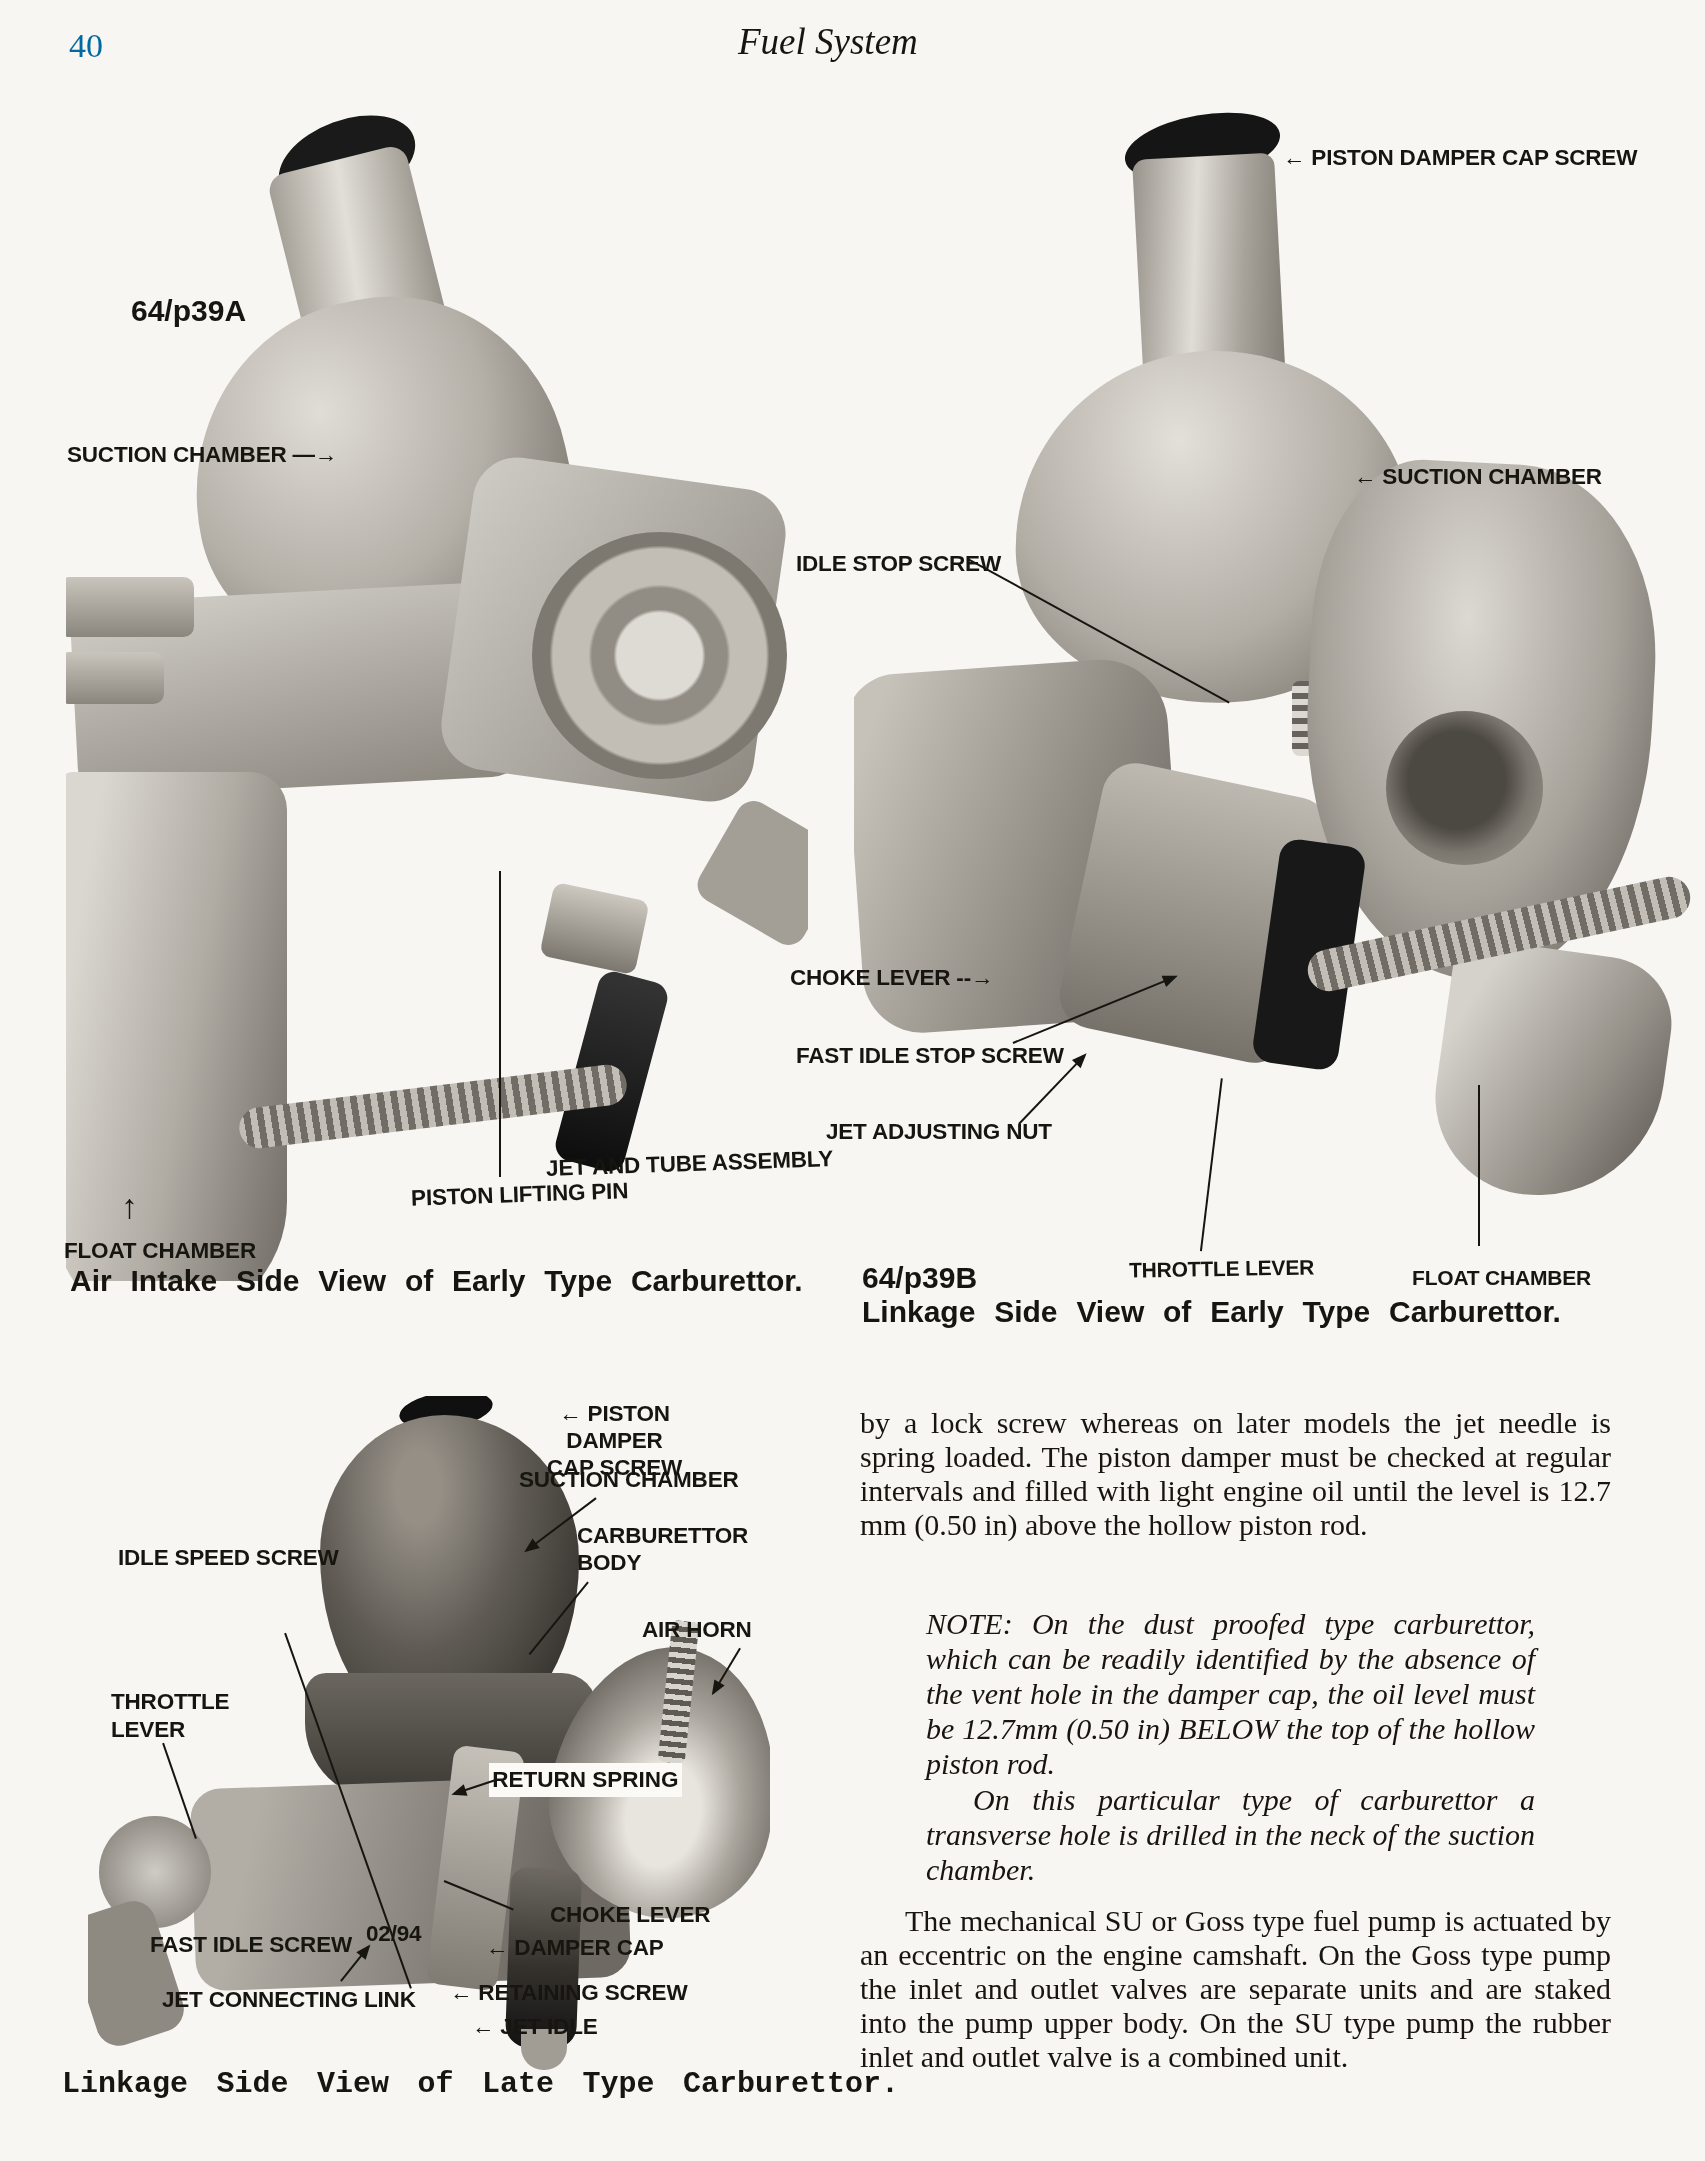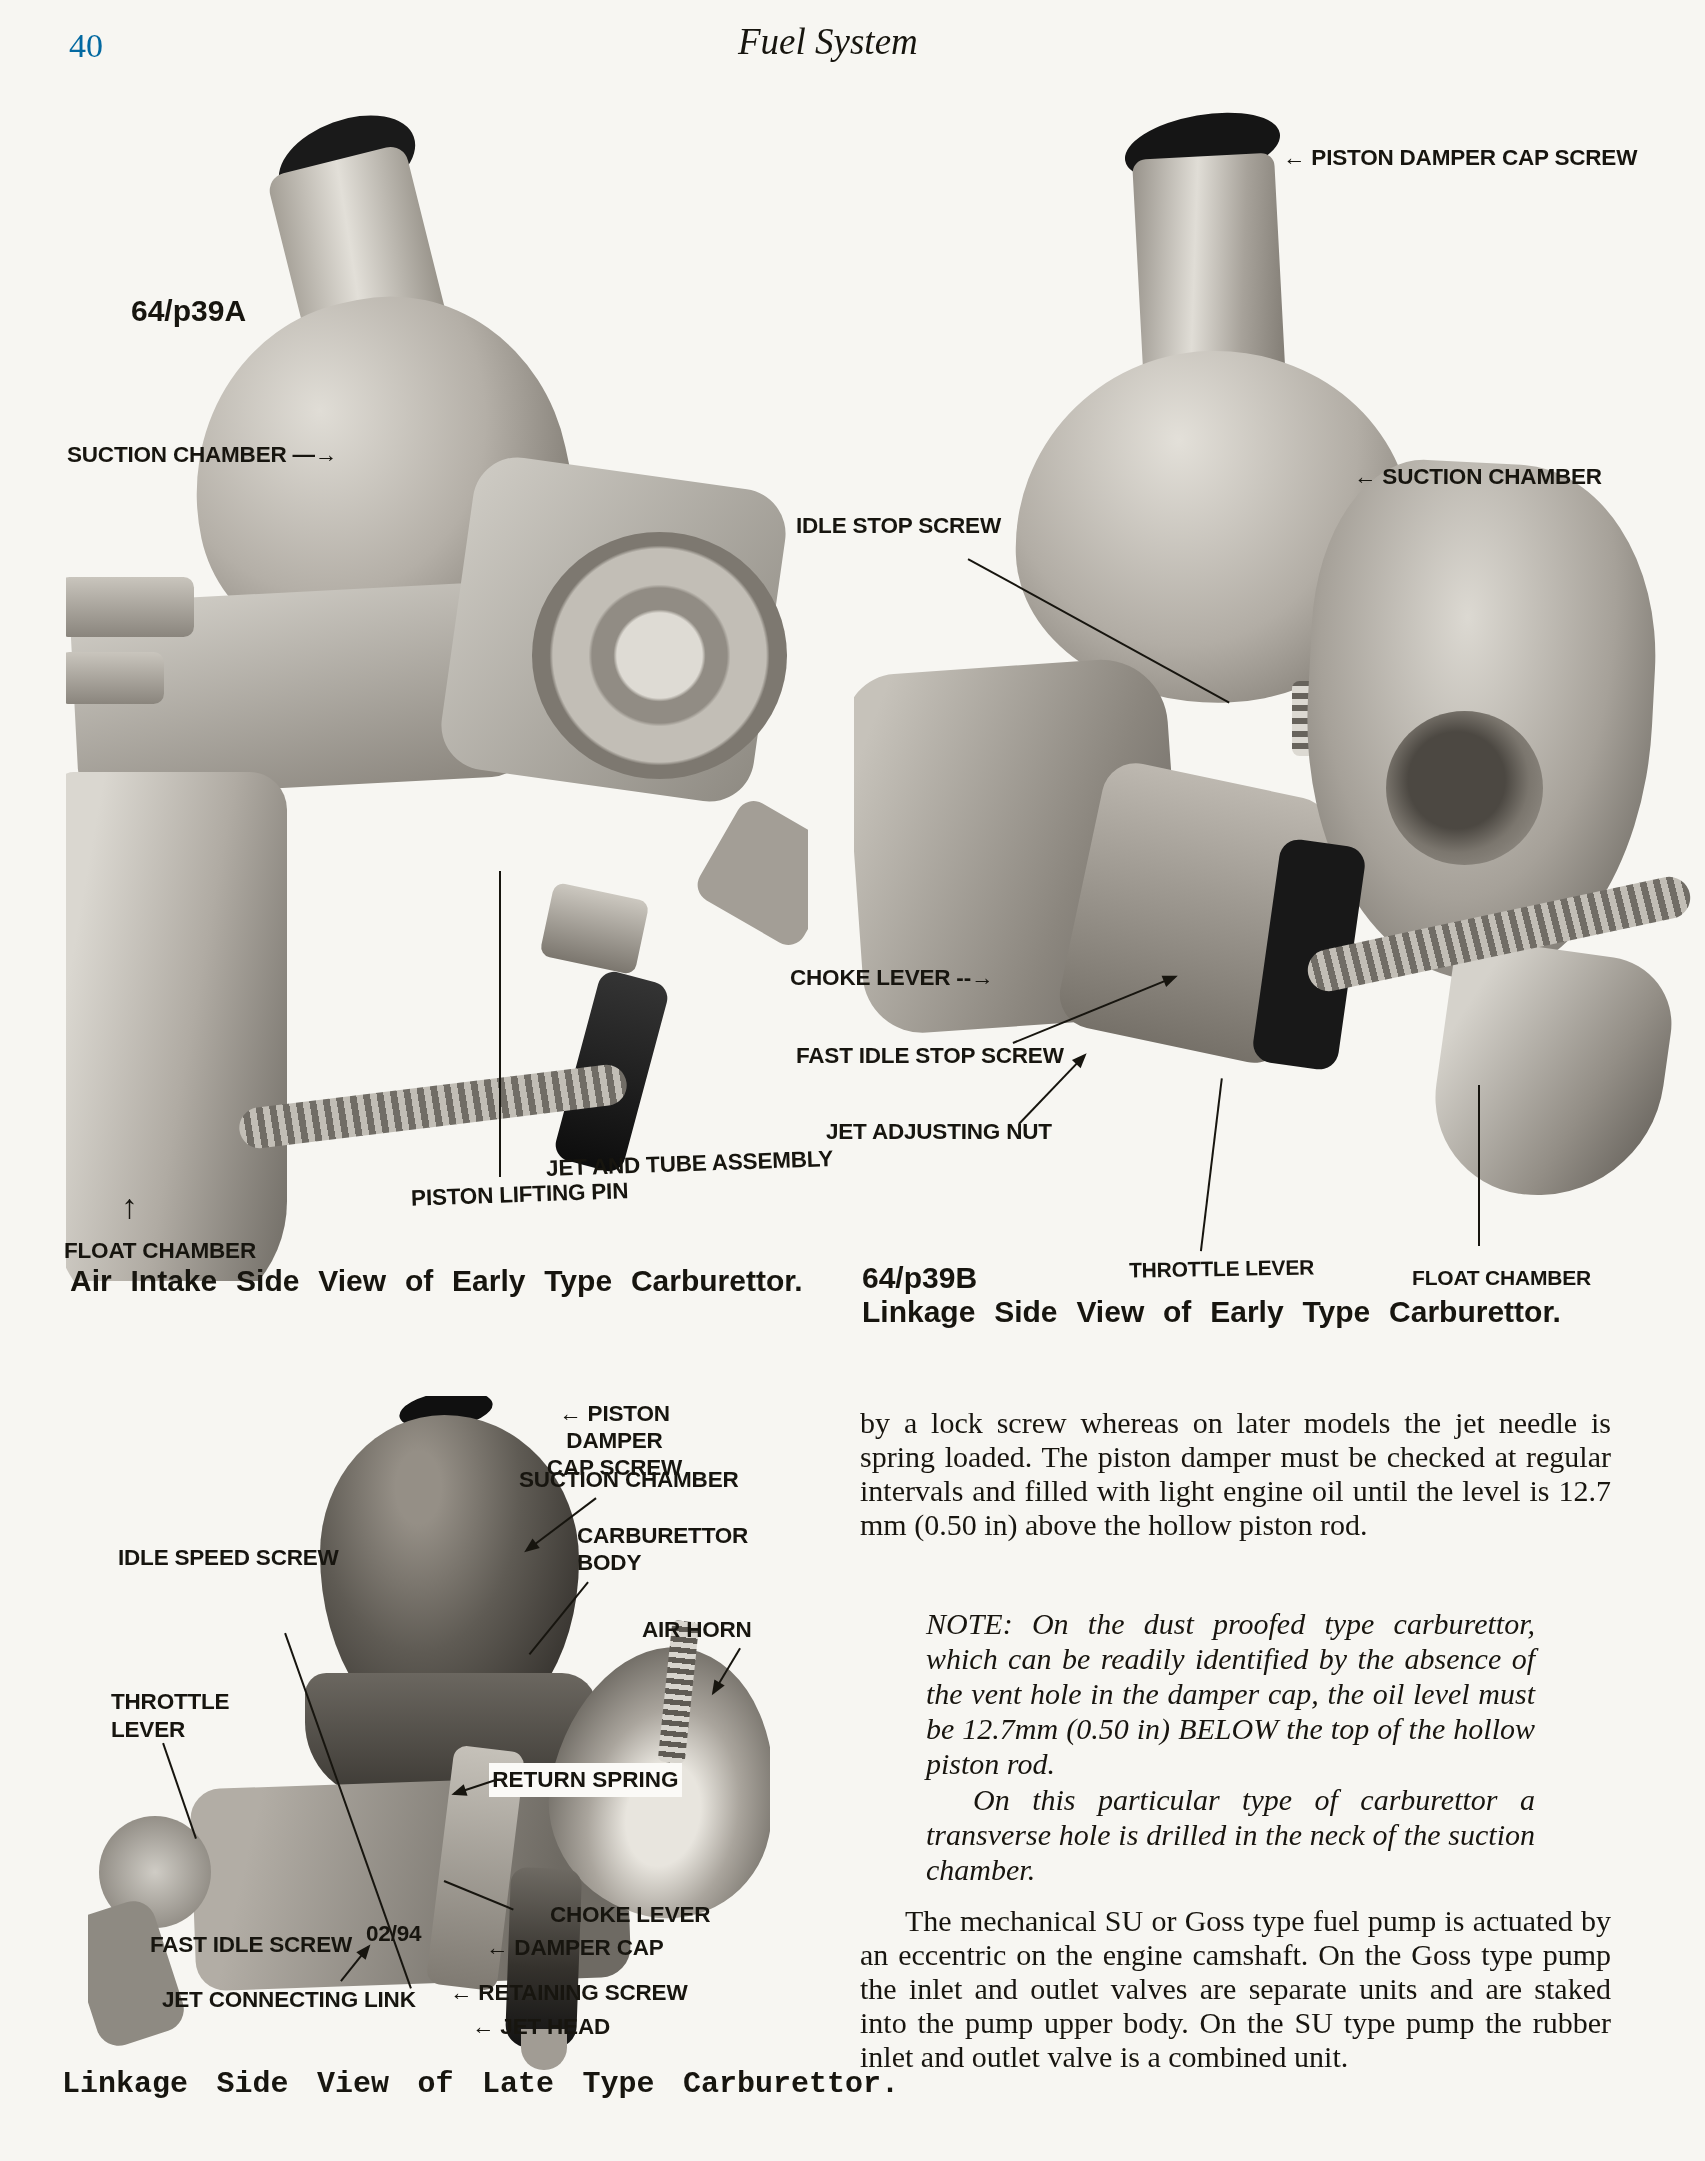--- a/index.html
+++ b/index.html
@@ -72,21 +72,21 @@
   <div class="s" style="left:438px;top:570px;width:33px;height:75px;border-radius:7.5px;background:repeating-linear-gradient(0deg,#dcd9d2 0 6.7px,#67635c 6.7px 12.7px);"></div>
   <div class="s" style="left:453px;top:352px;width:345px;height:517px;transform:rotate(3deg);background:radial-gradient(ellipse at 45% 30%,#dcd9d2,#a6a199 55%,#6f6b64 90%);border-radius:34% 46% 52% 58%/36% 42% 56% 58%;"></div>
   <div class="s" style="left:532px;top:600px;width:157px;height:154px;border-radius:50%;background:radial-gradient(circle at 45% 45%,#4c4842 0 40%,#7b766e 60%,#a19c94);"></div>
   <div class="s" style="left:585px;top:839px;width:225px;height:247px;transform:rotate(8deg);background:linear-gradient(115deg,#d5d2cb 15%,#938e86 65%,#5c5852);border-radius:30px 67px 127px 97px;"></div>
   <div class="s" style="left:412px;top:731px;width:86px;height:225px;transform:rotate(8deg);background:#181818;border-radius:19.5px;"></div>
   <div class="s braid" style="left:450px;top:802px;width:390px;height:42px;transform:rotate(-12deg);border-radius:21px;"></div>
 </div>
 
 <div class="lbl" style="left:1283px;top:144px;">← PISTON DAMPER CAP SCREW</div>
 <div class="lbl" style="left:1354px;top:463px;">← SUCTION CHAMBER</div>
-<div class="lbl" style="left:796px;top:512px;">IDLE STOP SCREW</div>
+<div class="lbl" style="left:796px;top:550px;">IDLE STOP SCREW</div>
 <div class="lbl" style="left:790px;top:964px;">CHOKE LEVER --→</div>
 <div class="lbl" style="left:796px;top:1042px;">FAST IDLE STOP SCREW</div>
 <div class="lbl" style="left:826px;top:1118px;">JET ADJUSTING NUT</div>
 <div class="lbl sm" style="left:1129px;top:1255px;transform:rotate(-1deg);">THROTTLE LEVER</div>
 <div class="lbl sm" style="left:1412px;top:1264px;">FLOAT CHAMBER</div>
 
 <div class="ldr" style="left:968px;top:558px;width:298px;transform:rotate(28.8deg);"></div>
 <div class="ldr arr" style="left:1013px;top:1042px;width:175px;transform:rotate(-22.2deg);"></div>
 <div class="ldr arr" style="left:1019px;top:1123px;width:95px;transform:rotate(-46.3deg);"></div>
 <div class="ldr" style="left:1201px;top:1250px;width:174px;transform:rotate(-83.1deg);"></div>
@@ -118,21 +118,21 @@
 <div class="lbl" style="left:642px;top:1616px;">AIR HORN</div>
 <div class="lbl" style="left:111px;top:1688px;line-height:28px;">THROTTLE
 LEVER</div>
 <div class="rsbox">RETURN SPRING</div>
 <div class="lbl" style="left:150px;top:1931px;">FAST IDLE SCREW</div>
 <div class="lbl" style="left:514px;top:1901px;margin-left:36px;">CHOKE LEVER</div>
 <div class="lbl" style="left:486px;top:1934px;">← DAMPER CAP</div>
 <div class="lbl" style="left:162px;top:1986px;">JET CONNECTING LINK</div>
 <div class="lbl" style="left:450px;top:1979px;">← RETAINING SCREW</div>
 <div class="lbl" style="left:322px;top:1920px;margin-left:44px;">02/94</div>
-<div class="lbl" style="left:472px;top:2013px;">← JET HEAD</div>
+<div class="lbl" style="left:472px;top:2013px;">← JET IDLE</div>
 
 <div class="ldr arr" style="left:596px;top:1497px;width:87px;transform:rotate(143deg);"></div>
 <div class="ldr" style="left:588px;top:1581px;width:93px;transform:rotate(129.1deg);"></div>
 <div class="ldr" style="left:285px;top:1632px;width:377px;transform:rotate(70.5deg);"></div>
 <div class="ldr arr" style="left:740px;top:1647px;width:52px;transform:rotate(120.9deg);"></div>
 <div class="ldr" style="left:163px;top:1742px;width:101px;transform:rotate(71deg);"></div>
 <div class="ldr arr" style="left:495px;top:1779px;width:43px;transform:rotate(161.6deg);"></div>
 <div class="ldr arr" style="left:341px;top:1980px;width:44px;transform:rotate(-51.2deg);"></div>
 <div class="ldr" style="left:444px;top:1880px;width:75px;transform:rotate(22.4deg);"></div>
 

